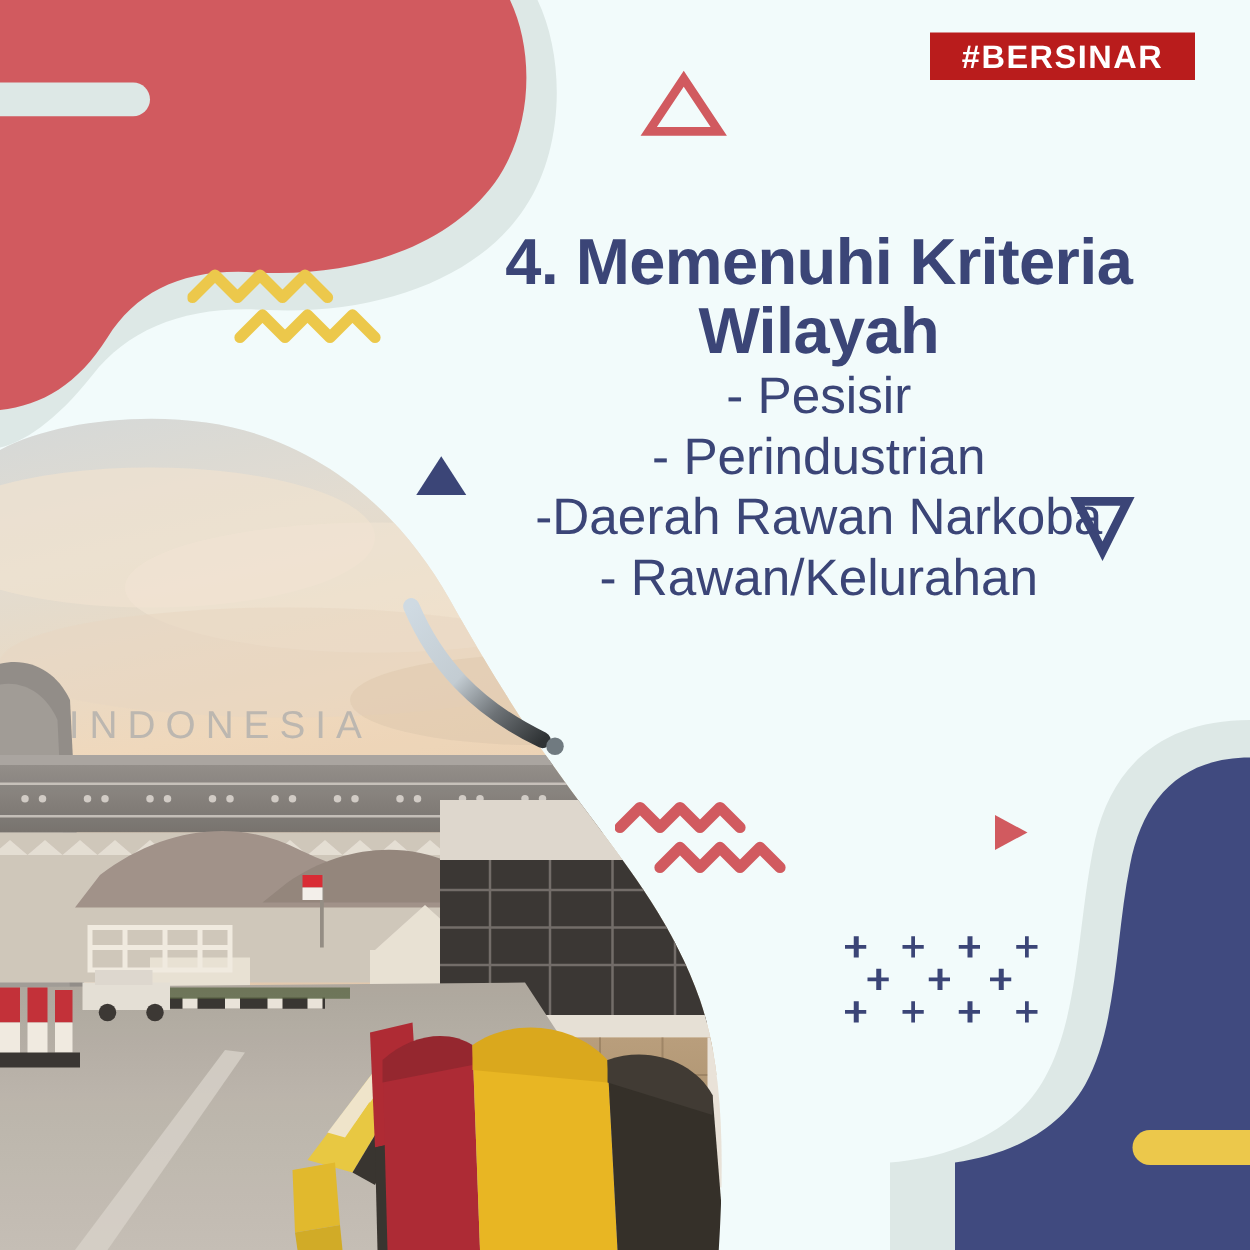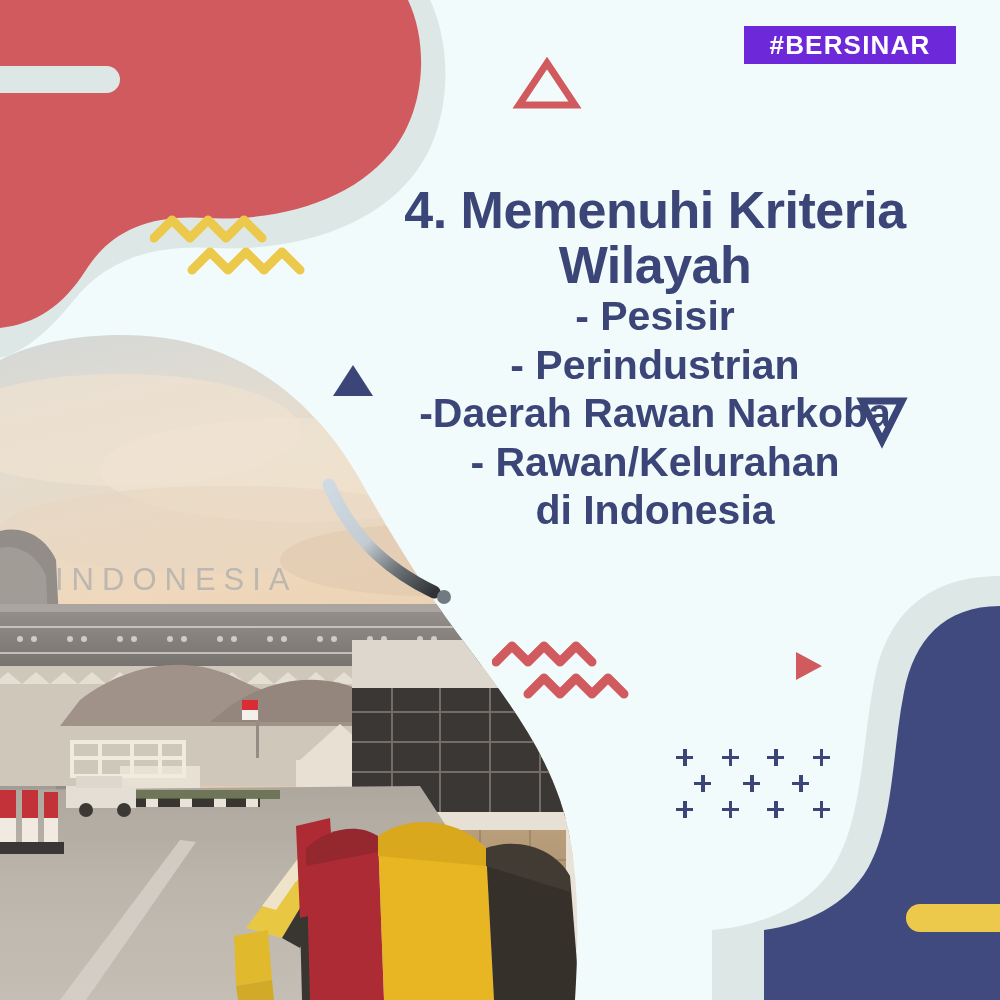--- a/index.html
+++ b/index.html
@@ -12,21 +12,21 @@
     position:relative;width:1000px;height:1000px;overflow:hidden;
     background:#f2fbfb;
   }
   .layer{position:absolute;inset:0;}
   svg.layer{width:1000px;height:1000px;display:block;}
 
   
   #badge{
     position:absolute;left:744px;top:26px;
     width:212px;height:38px;
-    background:#6d28d9;
+    background:#b91c1c;
     display:flex;align-items:center;justify-content:center;
   }
   #badge span{
     color:#ffffff;font-size:26px;font-weight:bold;
     letter-spacing:1.2px;line-height:1;
     font-family:"Liberation Sans", sans-serif;
   }
 
   
   #headline{
@@ -36,21 +36,21 @@
     font-size:52px;font-weight:bold;line-height:1.07;
     letter-spacing:-0.5px;
     font-family:Liberation Sans, sans-serif;
   }
 
   
   #criteria{
     position:absolute;left:330px;top:292px;width:650px;
     text-align:center;
     color:#3b4577;
-    font-size:41px;font-weight:bold;line-height:1.185;
+    font-size:41px;font-weight:normal;line-height:1.185;
     font-family:"Liberation Sans", sans-serif;
   }
   #criteria .ln{display:block;white-space:nowrap;}
 
   
   .zig{position:absolute;}
   #zig-yellow{left:150px;top:212px;}
   #zig-red{left:492px;top:640px;}
 
   
@@ -349,16 +349,15 @@
     <span>#BERSINAR</span>
   </div>
 
   <h1 id="headline">4. Memenuhi Kriteria Wilayah</h1>
 
   <div id="criteria">
     <span class="ln">- Pesisir</span>
     <span class="ln">- Perindustrian</span>
     <span class="ln">-Daerah Rawan Narkoba</span>
     <span class="ln">- Rawan/Kelurahan</span>
-    <span class="ln">di Indonesia</span>
   </div>
 
 </div>
 
 </body></html>

